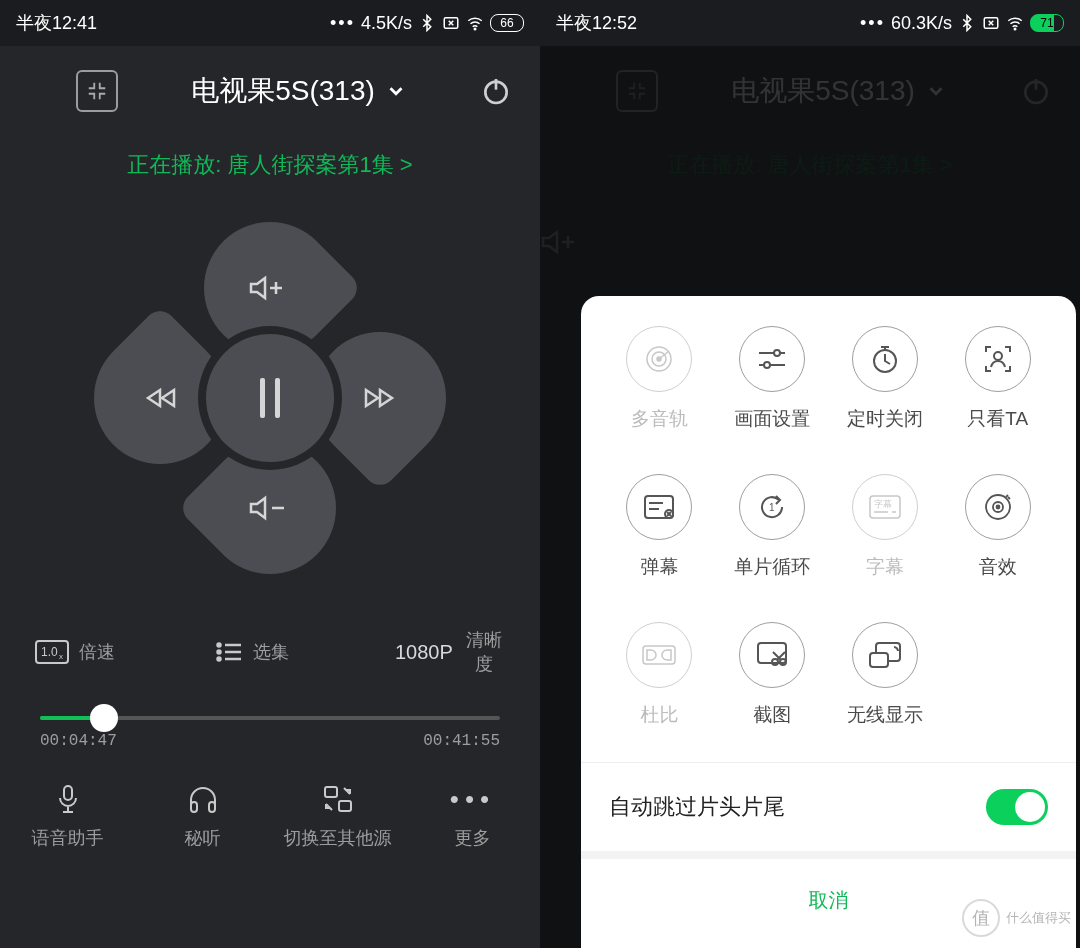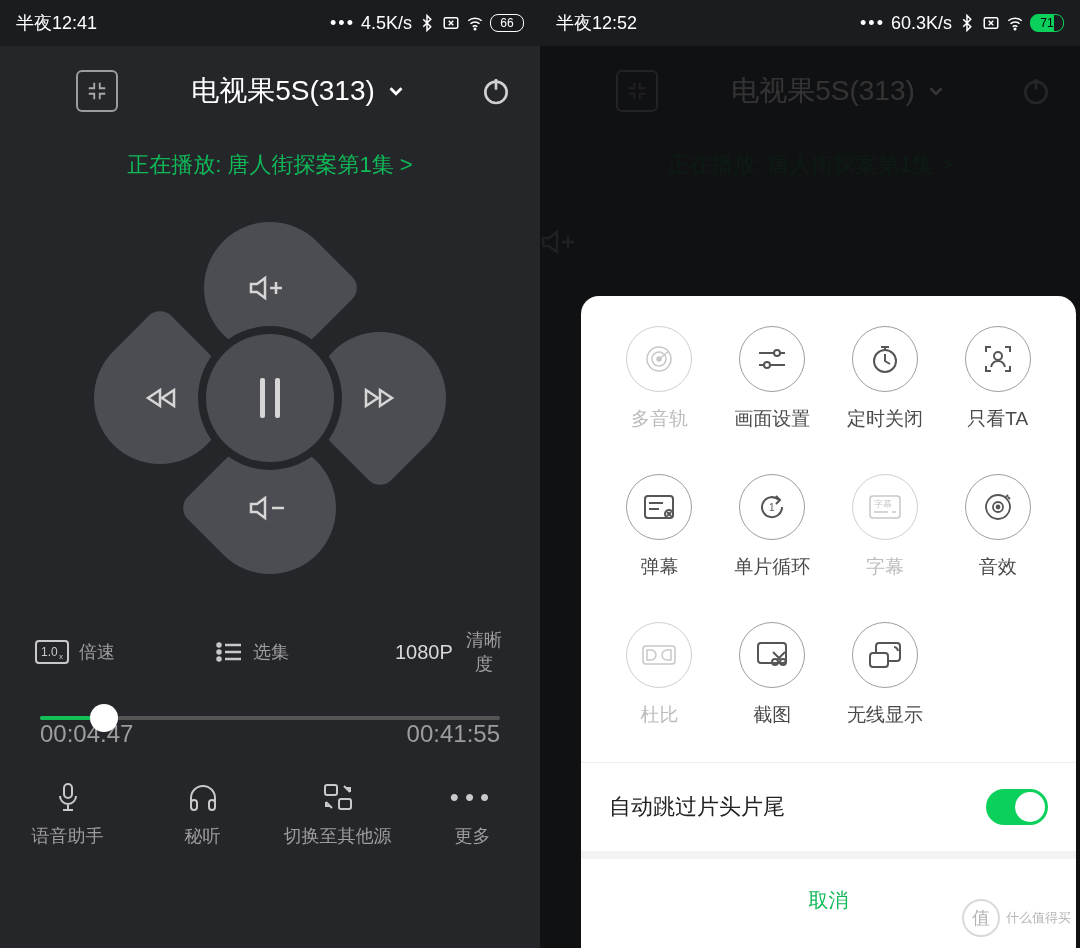--- a/index.html
+++ b/index.html
@@ -78,21 +78,21 @@
   .ctrls .c { display:flex; flex-direction:row; gap:10px; align-items:center; width:110px;}
   .ctrls .ic { height:28px; display:flex; align-items:center; justify-content:center; color:#c9c9c9;}
   
   .slider-wrap{ padding: 40px 40px 0;}
   .track{ position:relative; height:4px; background:#555; border-radius:2px;}
   .fill{ position:absolute; left:0; top:0; height:100%; background:#12bf56; width:14%; border-radius:2px;}
   .thumb{
     position:absolute; top:50%; transform:translate(-50%,-50%);
     width:28px; height:28px; border-radius:50%; background:#fff; left:14%;
   }
-  .times{ display:flex; justify-content:space-between; color:#9d9d9d; font-size:24px; margin-top:0;}
+  .times{ display:flex; justify-content:space-between; color:#9d9d9d; font-size:16px; margin-top:12px;font-family:Liberation Mono, monospace;}
   
   .brow {
     display:flex; justify-content:space-around; margin-top:34px;
     color:#9d9d9d; text-align:center; font-size:18px;
   }
   .brow .c{display:flex; flex-direction:column; gap:10px; align-items:center; width:120px;}
   .brow .ic{height:32px;}
   
   .dim { position:absolute; inset:0; background:rgba(0,0,0,.55);}
   .sheet{

